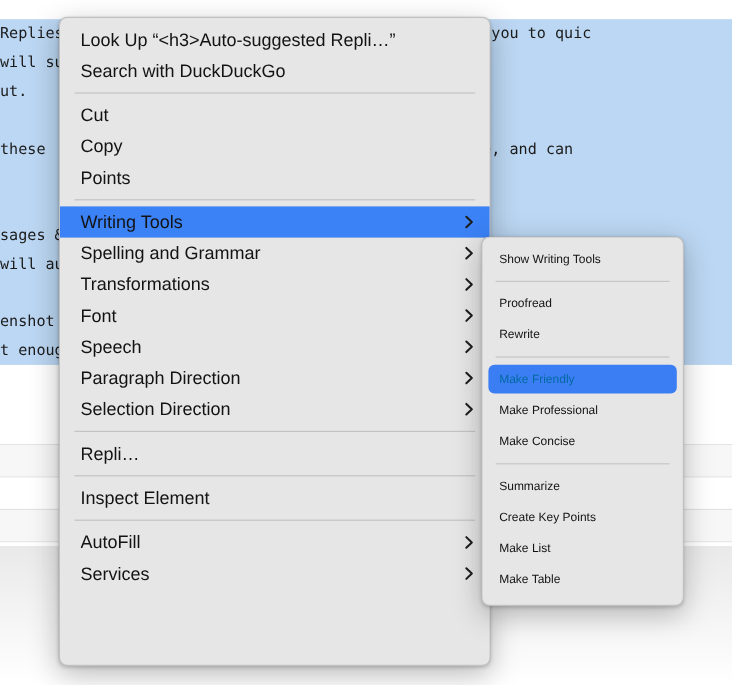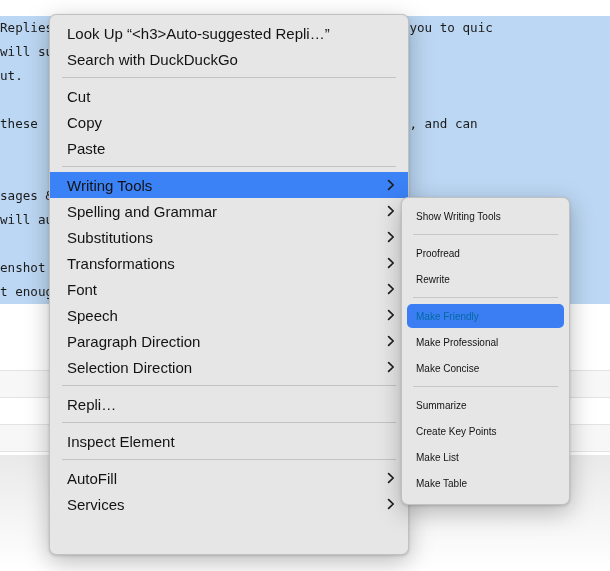--- a/index.html
+++ b/index.html
@@ -208,41 +208,33 @@
         <span class="label">Search with DuckDuckGo</span>
       </div>
       <div class="sep"></div>
       <div class="mi">
         <span class="label">Cut</span>
       </div>
       <div class="mi">
         <span class="label">Copy</span>
       </div>
       <div class="mi">
-        <span class="label">Paste</span>
+        <span class="label">Points</span>
       </div>
       <div class="sep"></div>
       <div class="mi hl-bar">
         <span class="label">Writing Tools</span>
         <span class="chev">
           <svg width="10" height="14" viewBox="0 0 10 14">
             <path d="M2.6 2.6 L7.2 7 L2.6 11.4" fill="none" stroke="#1d1d1d" stroke-width="1.7" stroke-linecap="round" stroke-linejoin="round"></path>
           </svg>
         </span>
       </div>
       <div class="mi">
         <span class="label">Spelling and Grammar</span>
-        <span class="chev">
-          <svg width="10" height="14" viewBox="0 0 10 14">
-            <path d="M2.6 2.6 L7.2 7 L2.6 11.4" fill="none" stroke="#1d1d1d" stroke-width="1.7" stroke-linecap="round" stroke-linejoin="round"></path>
-          </svg>
-        </span>
-      </div>
-      <div class="mi">
-        <span class="label">Substitutions</span>
         <span class="chev">
           <svg width="10" height="14" viewBox="0 0 10 14">
             <path d="M2.6 2.6 L7.2 7 L2.6 11.4" fill="none" stroke="#1d1d1d" stroke-width="1.7" stroke-linecap="round" stroke-linejoin="round"></path>
           </svg>
         </span>
       </div>
       <div class="mi">
         <span class="label">Transformations</span>
         <span class="chev">
           <svg width="10" height="14" viewBox="0 0 10 14">

